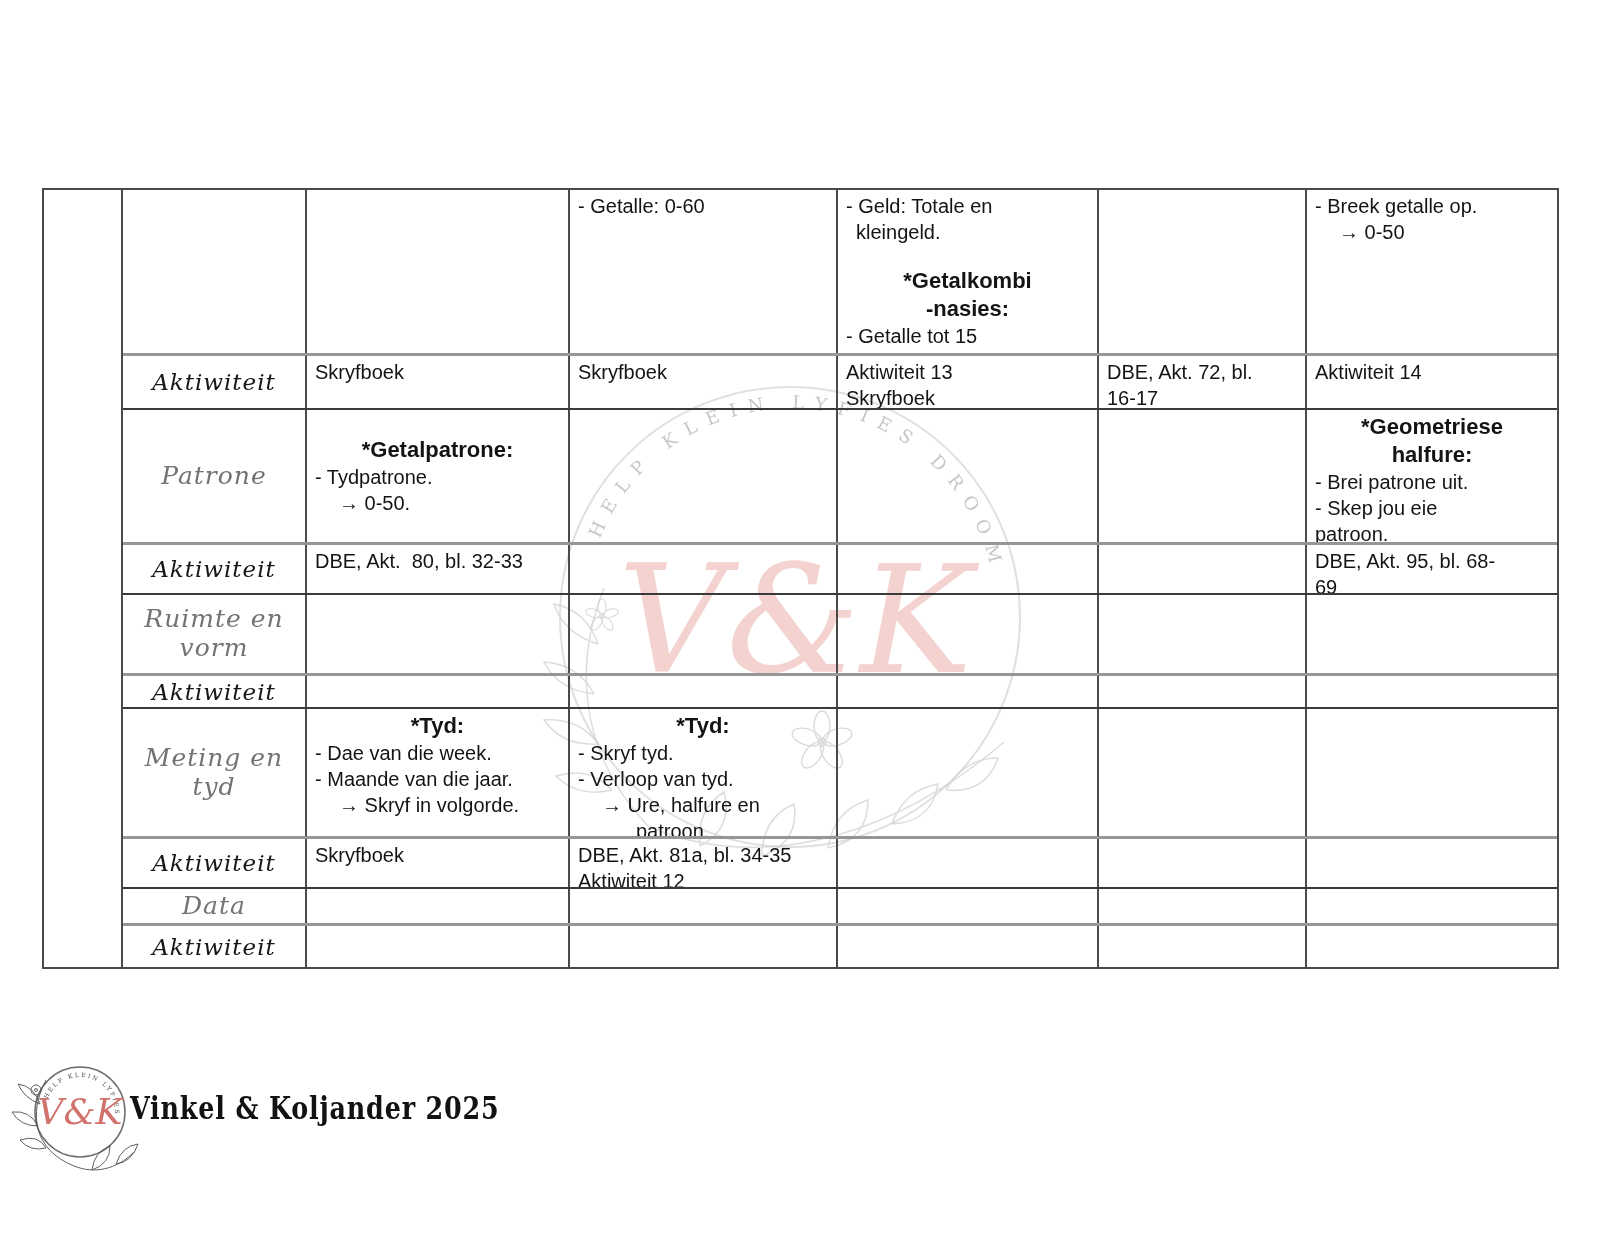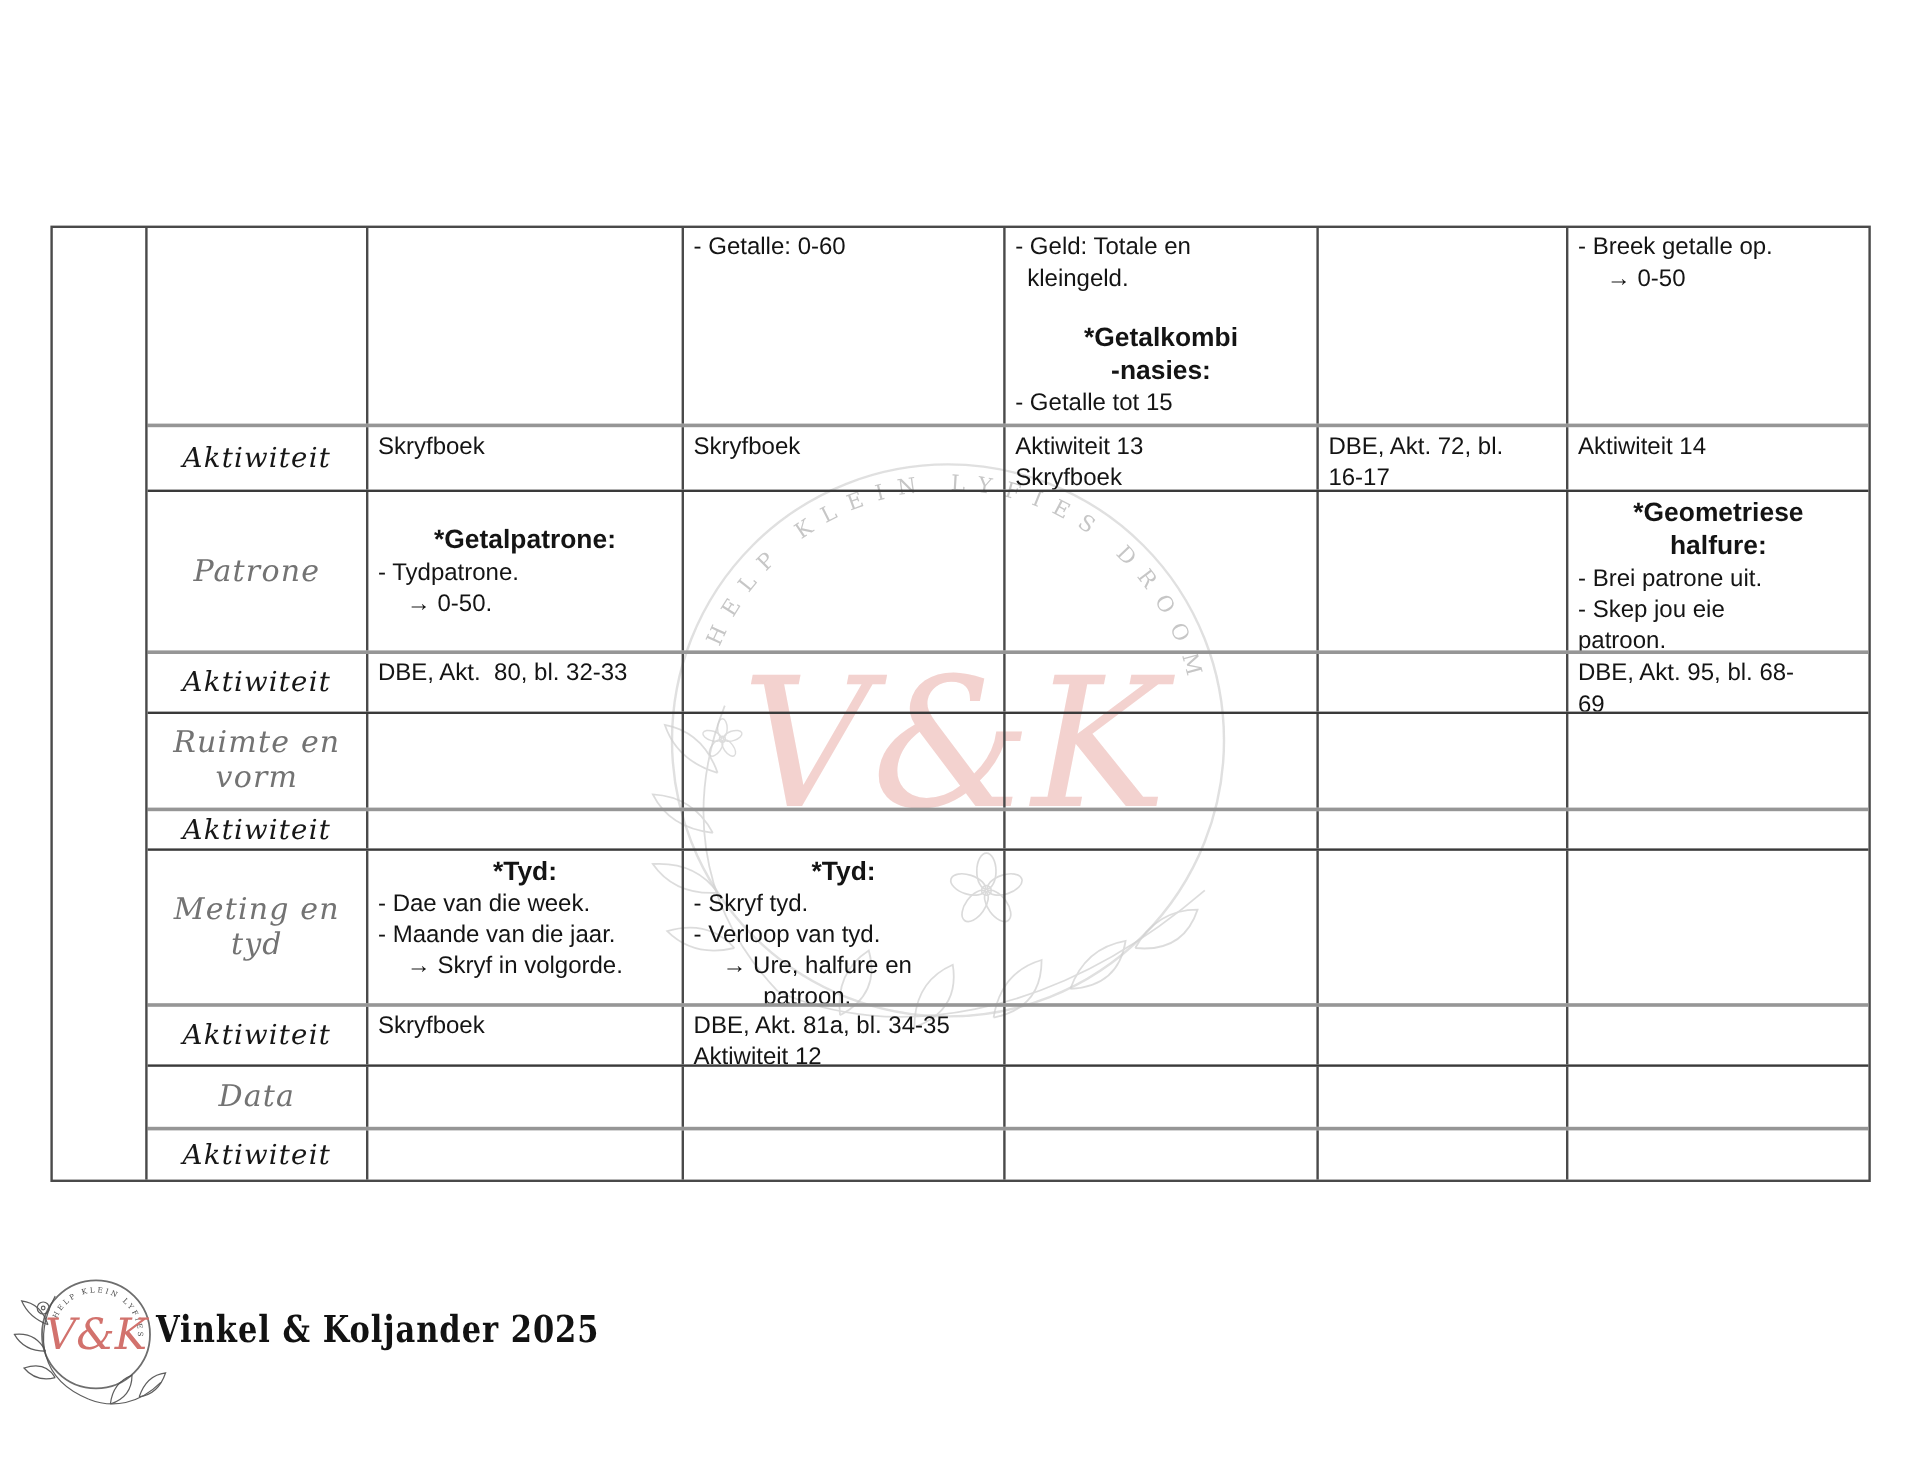--- a/index.html
+++ b/index.html
@@ -9,21 +9,21 @@
   .tbl{position:absolute;left:42px;top:188px;width:1517px;z-index:2;
        border:2px solid #4a4a4a;box-sizing:border-box;background:transparent;}
   .leftcol{position:absolute;left:0;top:0;bottom:0;width:79px;
        border-right:2px solid #4a4a4a;box-sizing:border-box;}
   .row{display:flex;margin-left:79px;box-sizing:border-box;}
   .cell{box-sizing:border-box;border-right:2px solid #4a4a4a;
         padding:3px 8px;font-size:20px;line-height:26px;color:#141414;overflow:hidden;}
   .last{border-right:none;flex:1;}
   .w1{width:184px}.w2{width:263px}.w3{width:268px}.w4{width:261px}.w5{width:208px}
   .h0{height:163px}.h1{height:55px}.h2{height:134px}.h3{height:51px}.h4{height:80px}
-  .h5{height:34px}.h6{height:129px}.h7{height:51px}.h8{height:52px}.h9{height:44px}
+  .h5{height:34px}.h6{height:129px}.h7{height:51px}.h8{height:36px}.h9{height:44px}
   .bt-g{border-top:3px solid #969696}
   .bt-d{border-top:2px solid #3a3a3a}
   .lbl{display:flex;align-items:center;justify-content:center;text-align:center;
        font-family:"DejaVu Serif",serif;padding:0 6px;font-style:italic;}
   .akt{font-size:23px;letter-spacing:1px;color:#171717;}
   .cat{font-size:25px;letter-spacing:1px;color:#737373;line-height:1.15;}
   .ln{white-space:pre-wrap;}
   .bc{font-weight:bold;text-align:center;font-size:22px;line-height:28px;}
   .gap{margin-top:22px;}
   .i1{padding-left:10px}.i2{padding-left:24px}.i3{padding-left:58px}

